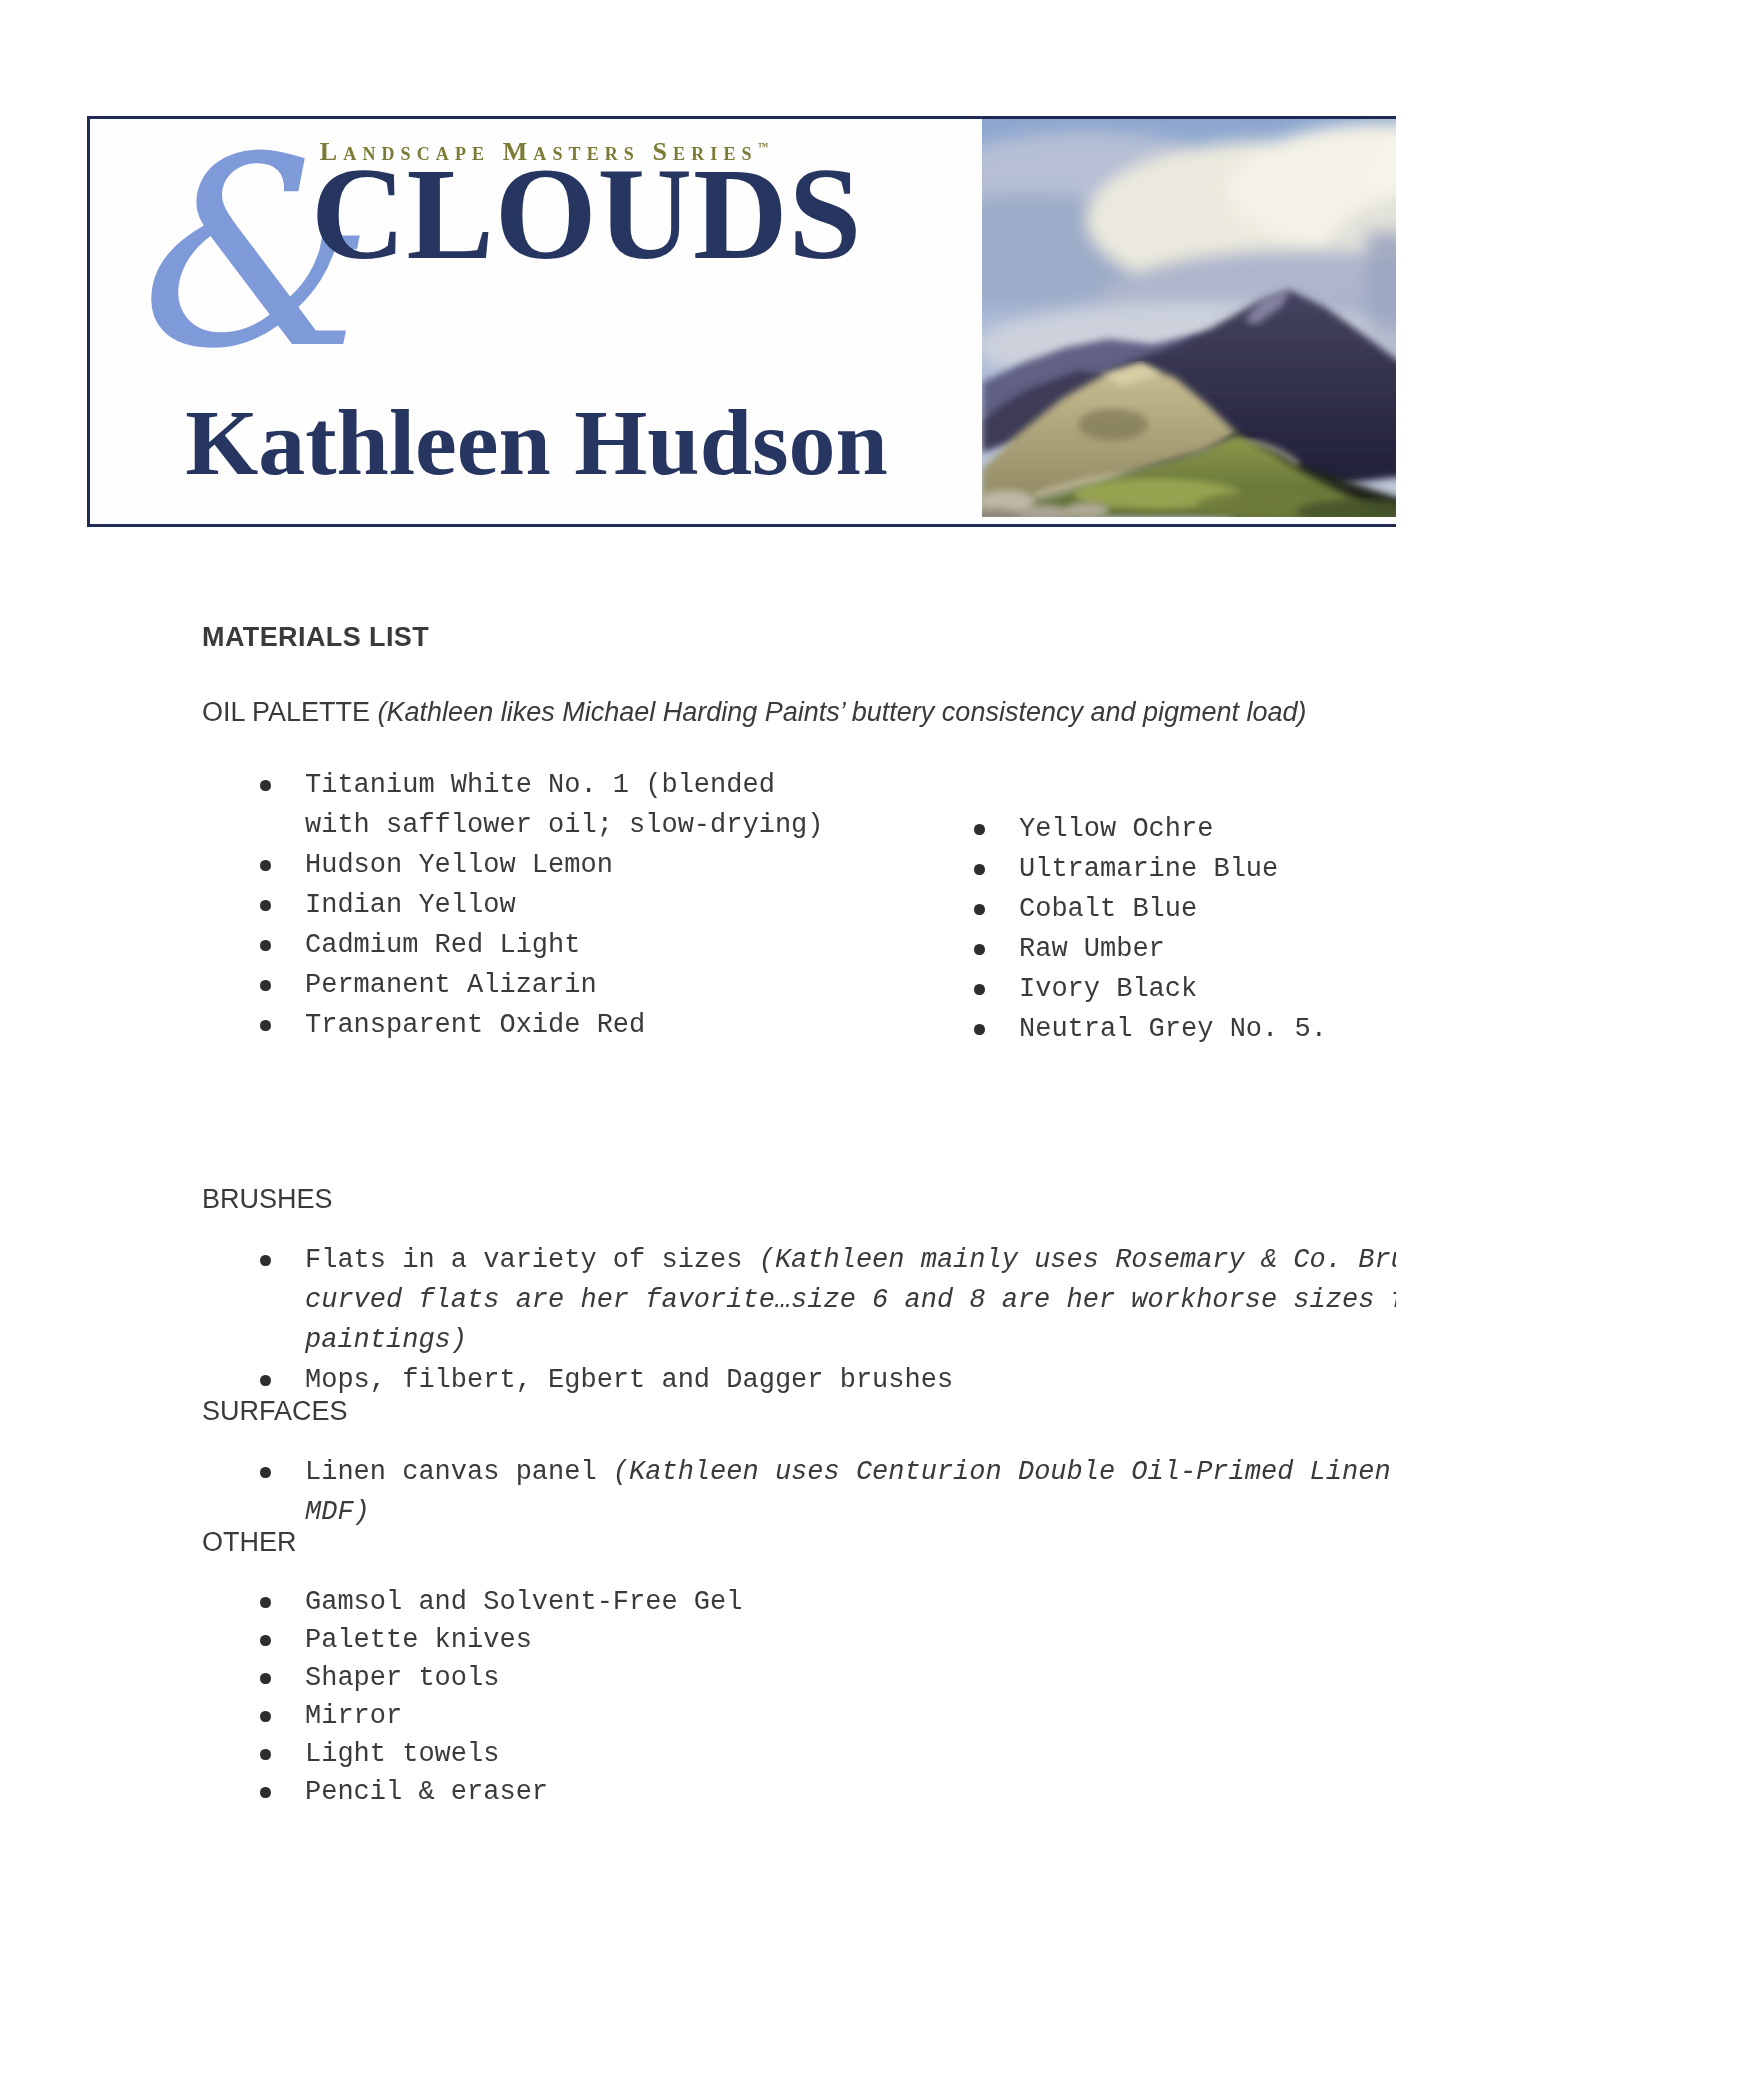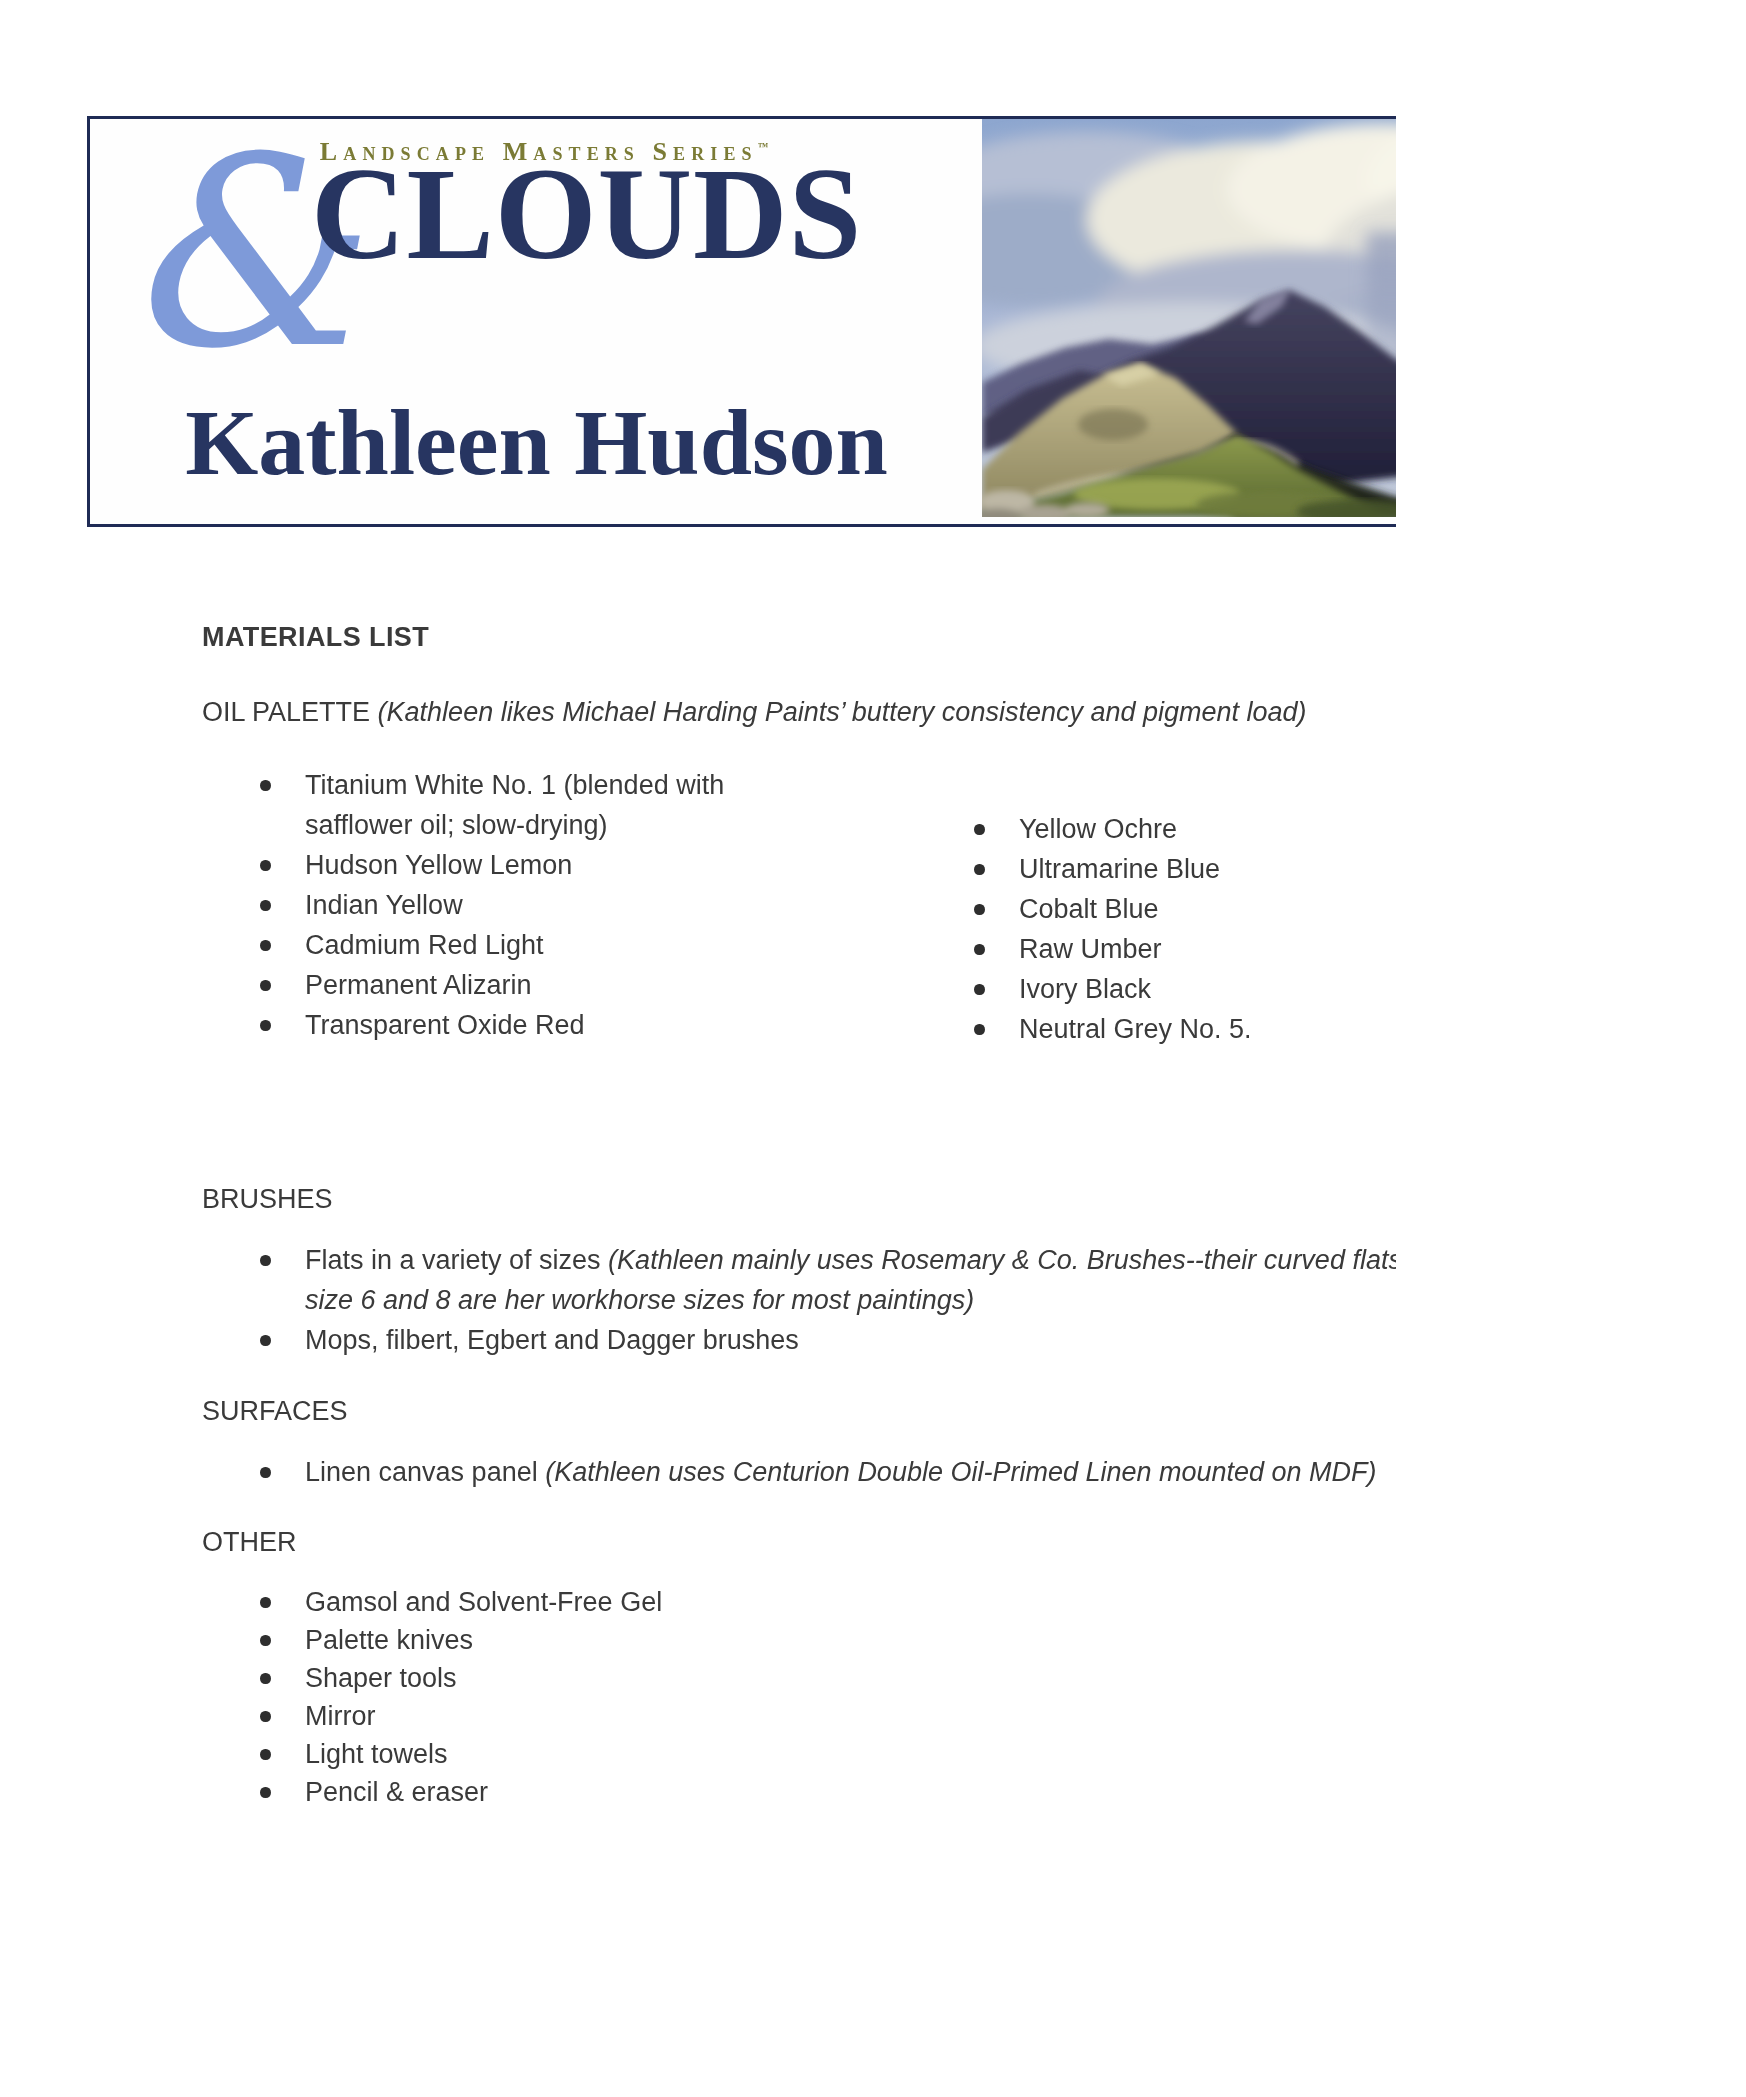--- a/index.html
+++ b/index.html
@@ -45,21 +45,21 @@
   .sec {
     position:absolute; left:202px; margin:0; font-size:27px; color:#3a3a3a;
   }
   .mat-heading { top:622px; font-weight:700; letter-spacing:0.4px; }
   .sec-oil      { top:697px; }
   .sec-brushes  { top:1184px; }
   .sec-surfaces { top:1396px; }
   .sec-other    { top:1527px; }
   .sec .note, li .note { font-style:italic; }
 
-  ul.blist { list-style:none; margin:0; padding:0; position:absolute; }
+  ul.blist { list-style:none; margin:0; padding:0; position:absolute;font-family:Liberation Mono, monospace; }
   ul.blist li {
     position:relative; padding-left:103px; font-size:27px;
     line-height:40px; color:#3a3a3a;
   }
   ul.blist li::before {
     content:""; position:absolute; left:58px; top:15px;
     width:10.5px; height:11.4px; border-radius:50%; background:#2e2e2e;
   }
   #palette-left  { left:202px;  top:765px; width:629px; }
   #palette-right { left:916px; top:765px; width:664px;margin-top:44px; }

